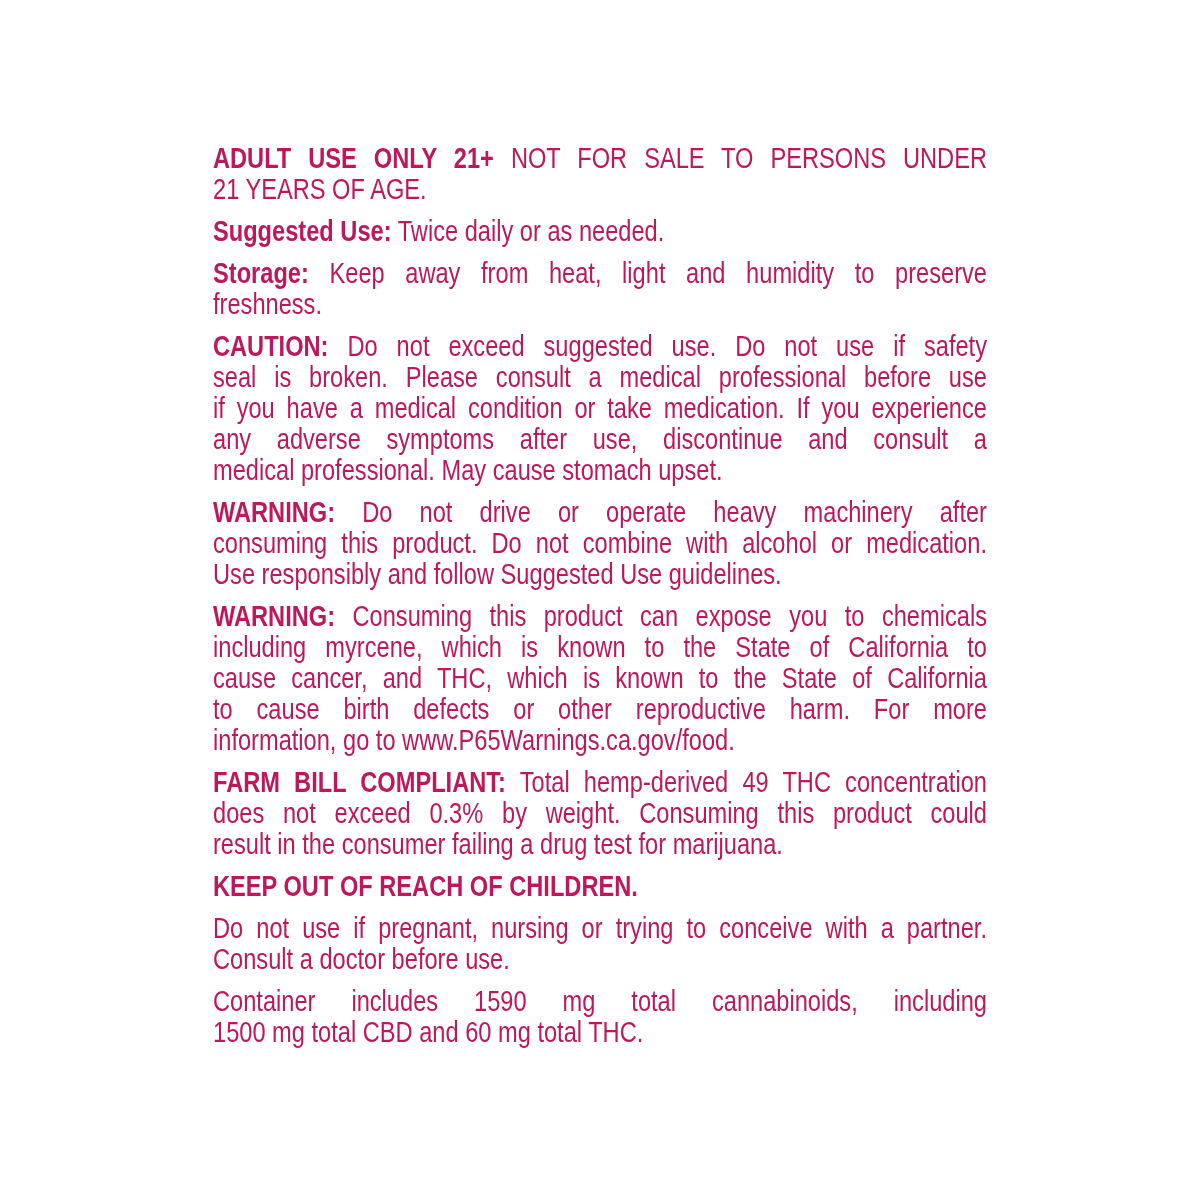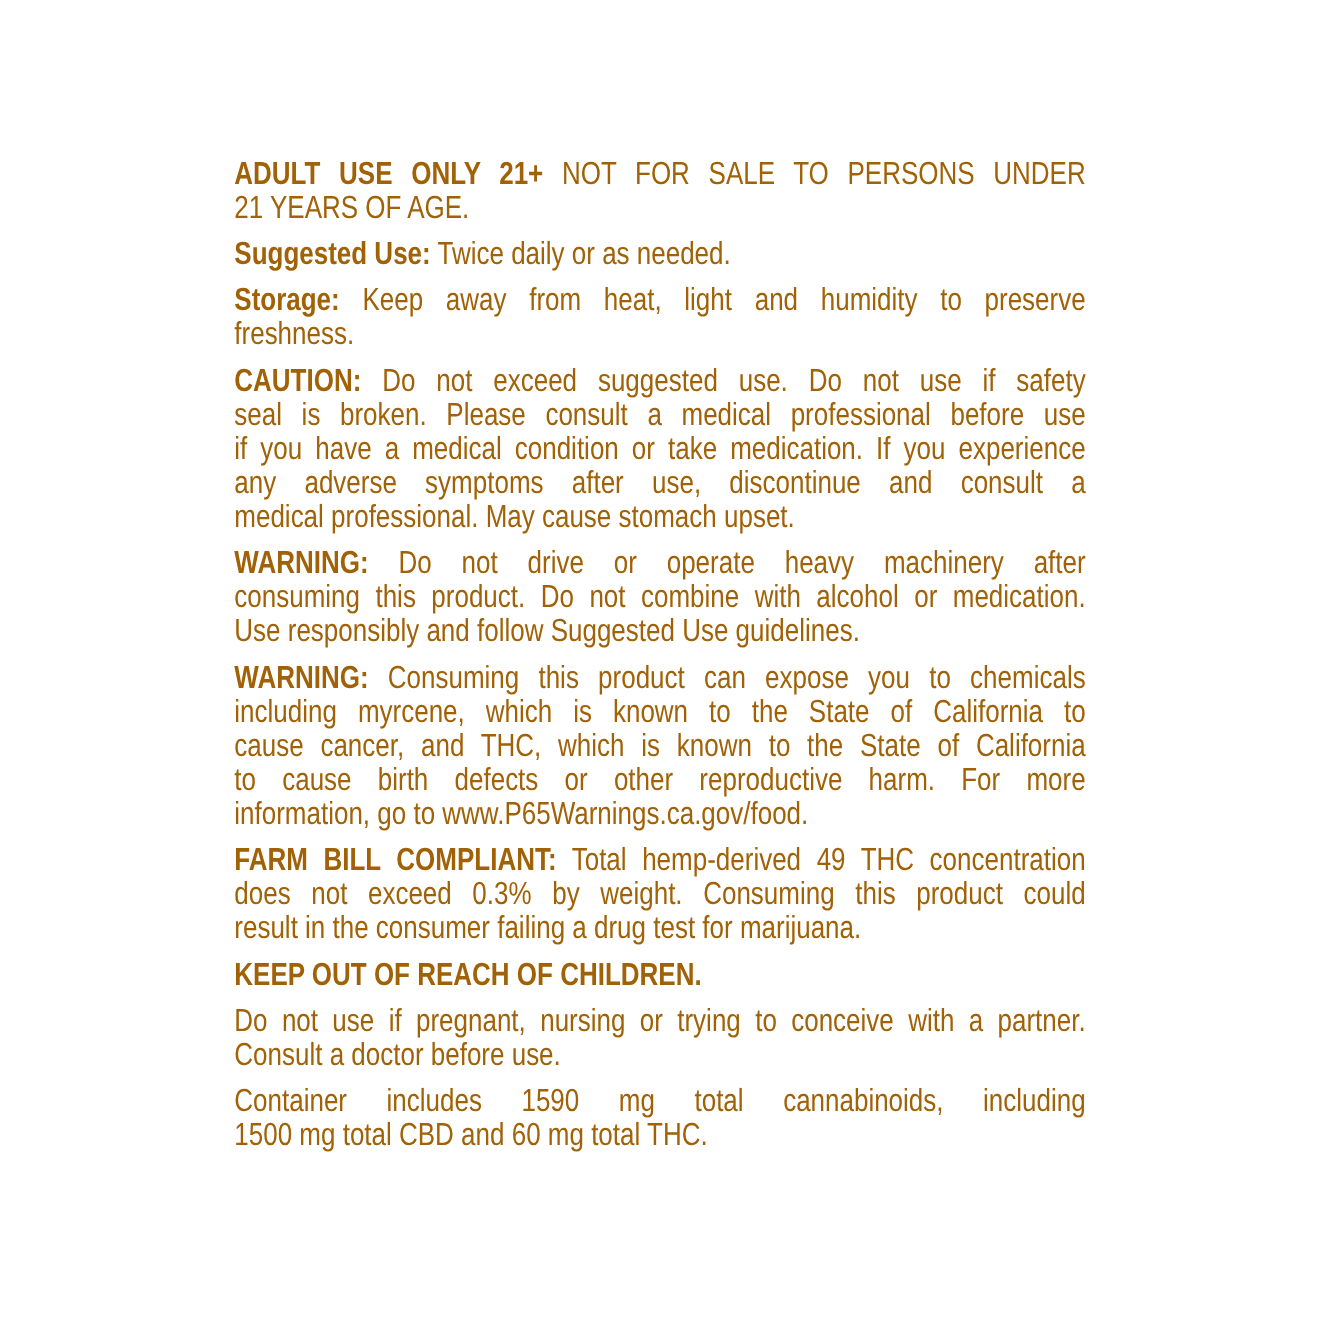--- a/index.html
+++ b/index.html
@@ -5,21 +5,21 @@
   html, body {
     margin: 0;
     padding: 0;
     background: #ffffff;
   }
   .sheet {
     position: relative;
     width: 1200px;
     height: 1200px;
     background: #ffffff;
-    color: #a16207;
+    color: #be185d;
     font-family: "Liberation Sans", "DejaVu Sans", sans-serif;
     overflow: hidden;
   }
   
   .label-text {
     position: absolute;
     left: 213px;
     top: 143px;
     width: 950px;
     transform: scaleX(0.8147);

